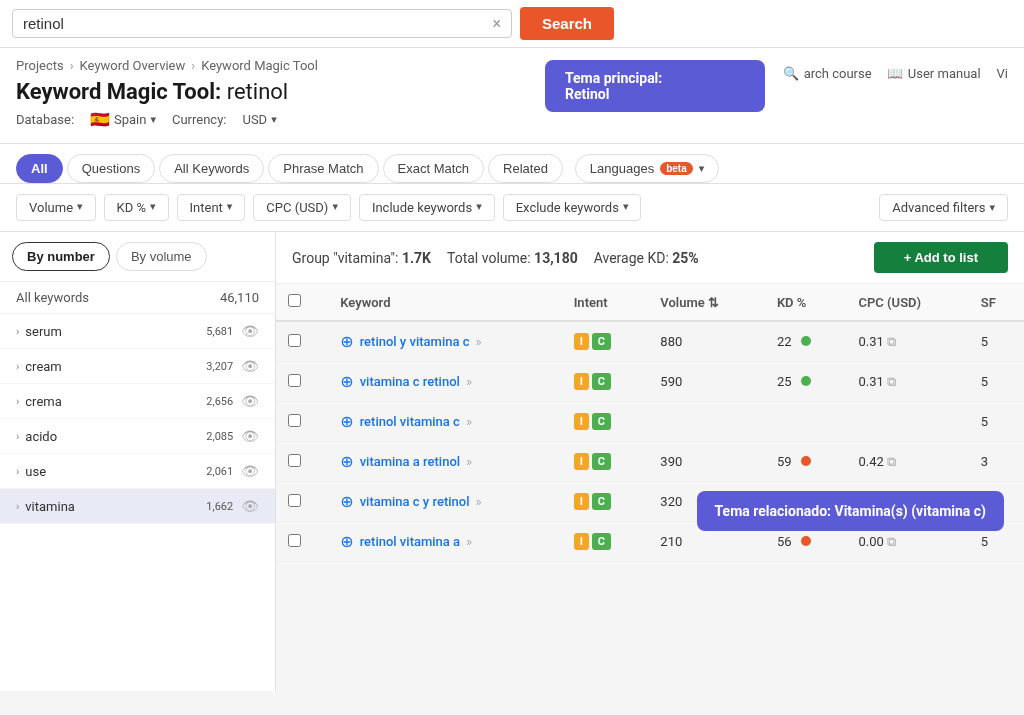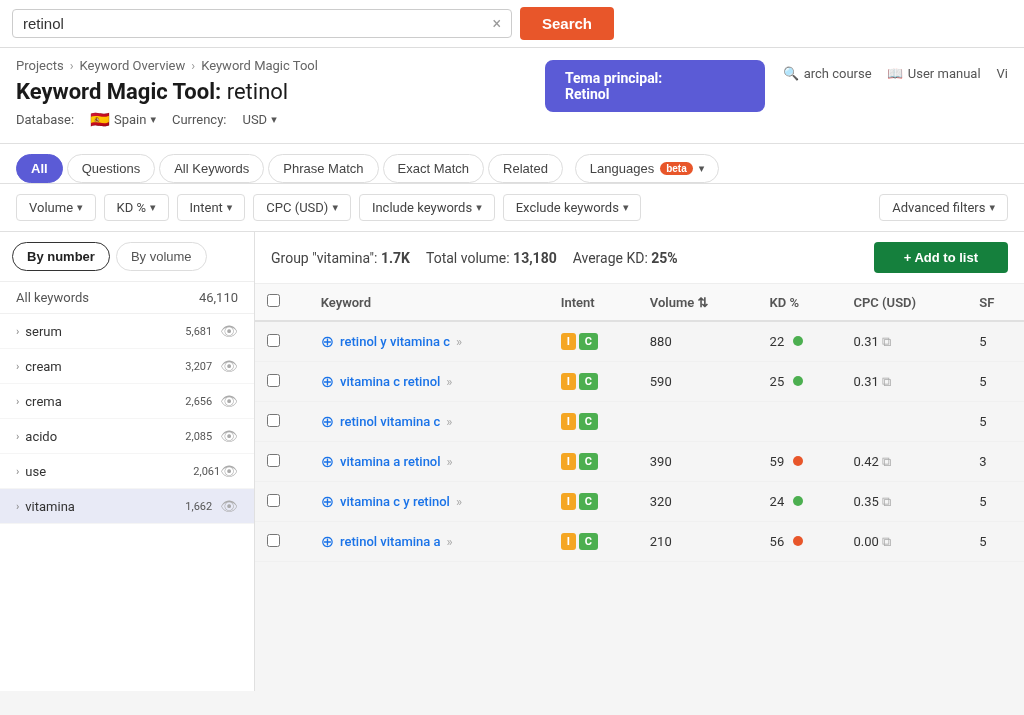--- a/index.html
+++ b/index.html
@@ -58,29 +58,29 @@
     .languages-btn {
       display: flex; align-items: center; gap: 6px; padding: 6px 14px; border: 1px solid #ddd; border-radius: 20px; background: #fff; cursor: pointer; font-size: 13px; color: #444; margin-left: 8px;
     }
     .beta-badge { background: #e8562a; color: #fff; border-radius: 10px; padding: 1px 6px; font-size: 10px; font-weight: 700; }
 
     
     .filter-row {
       background: #fff; padding: 10px 16px; border-bottom: 1px solid #e0e0e0; display: flex; align-items: center; gap: 8px; flex-wrap: wrap;
     }
     .filter-drop {
-      display: flex; align-items: center; gap: 4px; padding: 5px 12px; border: 1px solid #ddd; border-radius: 4px; background: #fff; cursor: pointer; font-size: 13px; color: #444;
+      display: flex; gap: 4px; padding: 5px 12px; border: 1px solid #ddd; border-radius: 4px; background: #fff; cursor: pointer; font-size: 13px; color: #444;
     }
 
     
     .main-content { display: flex; height: calc(715px - 48px - 110px - 50px - 48px); }
 
     
     .sidebar {
-      width: 255px; background: #fff; border-right: 1px solid #e0e0e0; overflow-y: auto; flex-shrink: 0;
+      width: 276px; background: #fff; border-right: 1px solid #e0e0e0; overflow-y: auto; flex-shrink: 0;
     }
     .sidebar-controls {
       padding: 10px 12px; background: #fff; border-bottom: 1px solid #eee; display: flex; gap: 6px;
     }
     .sort-btn {
       padding: 6px 14px; border-radius: 20px; border: 1px solid #ddd; background: #fff; cursor: pointer; font-size: 13px; color: #555;
     }
     .sort-btn.active { border-color: #333; background: #fff; color: #222; font-weight: 600; }
     .sidebar-all-row {
       display: flex; justify-content: space-between; align-items: center; padding: 8px 16px; font-size: 13px; color: #555; border-bottom: 1px solid #f0f0f0;
@@ -289,21 +289,21 @@
         <span class="item-count">2,085</span>
         <span class="eye-icon">👁</span>
       </div>
     </div>
 
     <div class="sidebar-item">
       <div class="item-left">
         <span class="chevron-icon">›</span>
         <span>use</span>
       </div>
-      <div style="display:flex;align-items:center;">
+      <div style="display:flex;align-items:center;gap:8px">
         <span class="item-count">2,061</span>
         <span class="eye-icon">👁</span>
       </div>
     </div>
 
     <div class="sidebar-item active">
       <div class="item-left">
         <span class="chevron-icon">›</span>
         <span>vitamina</span>
       </div>
@@ -492,14 +492,17 @@
       <td>
         0.00
         <span class="sf-icon">⧉</span>
       </td>
       <td>5</td>
     </tr>
           </tbody>
       </table>
     </div>
 
+    <div class="tooltip-overlay" style="bottom: 160px; right: 20px;">
+      <div>Tema relacionado: Vitamina(s) (vitamina c)</div>
+    </div>
   </div>
 </div>
 
 </body></html>

